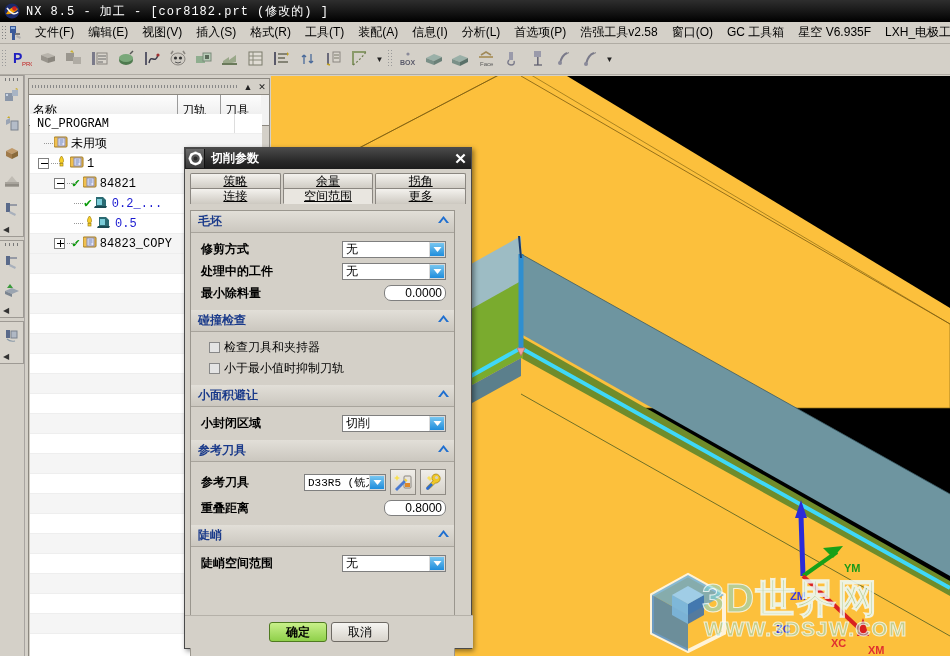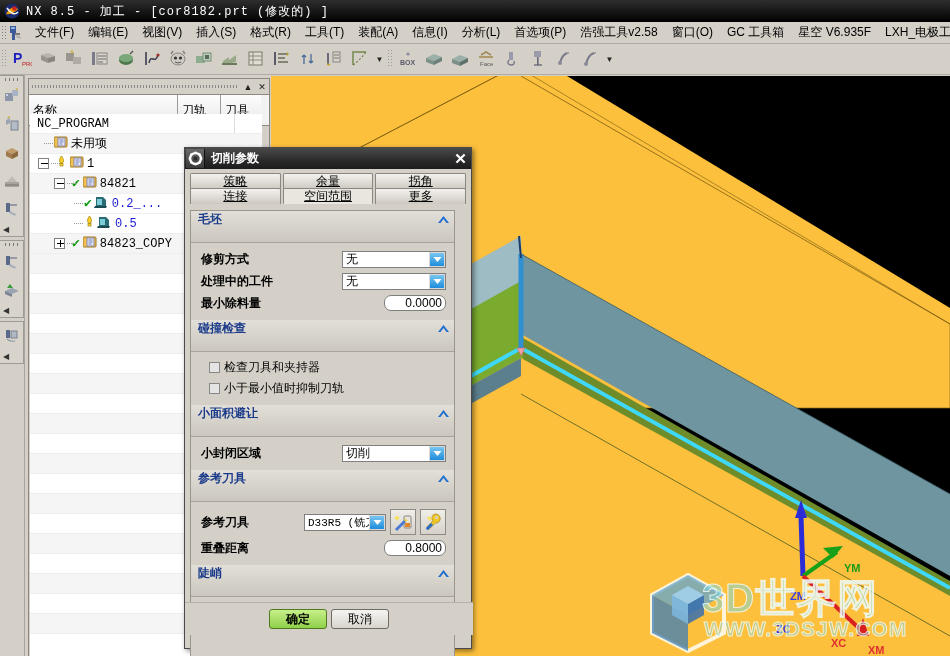--- a/index.html
+++ b/index.html
@@ -198,22 +198,22 @@
     font-weight:normal;
   }
   #dlg-content {
     position:absolute; left:5px; top:62px; width:278px; height:552px;
   }
   #scroll-area {
     position:relative; width:265px; height:546px; background:#d4d0c8;
     border:1px solid #9a968e; overflow:hidden;
   }
   .sect-head {
-    height:32px; background:linear-gradient(180deg,#e2dfd8,#cbc7bf);
-    border-bottom:1px solid #a8a49c; display:flex; align-items:flex-start;
+    height:22px; background:linear-gradient(180deg,#e2dfd8,#cbc7bf);
+    border-bottom:1px solid #a8a49c; display:flex; align-items:center;
     position:relative;
   }
   .sect-head .st {
     font-size:12px; font-weight:bold; color:#1a3a8a; margin-left:7px;
     font-family:"Liberation Sans", sans-serif;
   }
   .sect-chev {
     position:absolute; right:2px; top:0; width:18px; height:17px;
     display:flex; align-items:center; justify-content:center;
   }
@@ -245,21 +245,21 @@
     width:11px; height:11px; background:#e4e4e4; border:1px solid #888;
     flex:0 0 auto;
   }
   .cblabel { font-size:12px; color:#000; margin-left:4px; font-family:"Liberation Sans", sans-serif; }
   .iconbtn {
     width:26px; height:26px; background:linear-gradient(180deg,#f0eee9,#d6d2ca);
     border:1px solid #8f8b84; margin-left:4px; flex:0 0 auto;
     display:flex; align-items:center; justify-content:center;
   }
   #dlg-footer {
-    position:absolute; left:0; bottom:13px; width:288px; height:33px;
+    position:absolute; left:0; bottom:0; width:288px; height:33px;
     background:#d4d0c8; border-top:1px solid #b5b1a9;
     display:flex; align-items:center; justify-content:center; gap:4px;
   }
   .dbtn {
     height:20px; padding:0 16px; display:flex; align-items:center; justify-content:center;
     font-size:12px; border:1px solid #6e6a64; border-radius:3px;
     background:linear-gradient(180deg,#f6f5f2,#d8d4cc);
     font-family:"Liberation Sans", sans-serif; color:#000;
   }
   .dbtn.ok {

